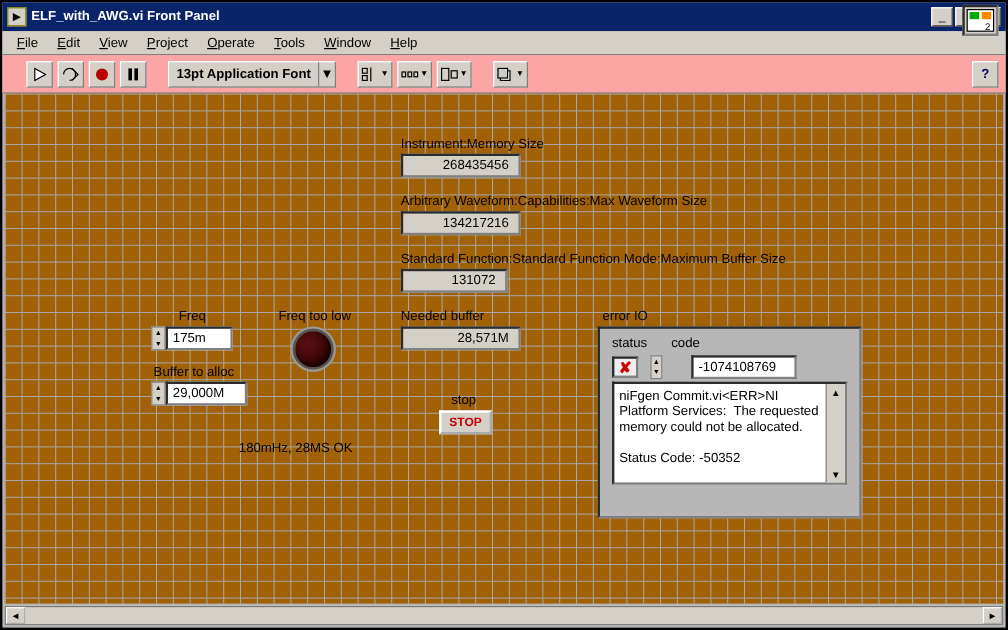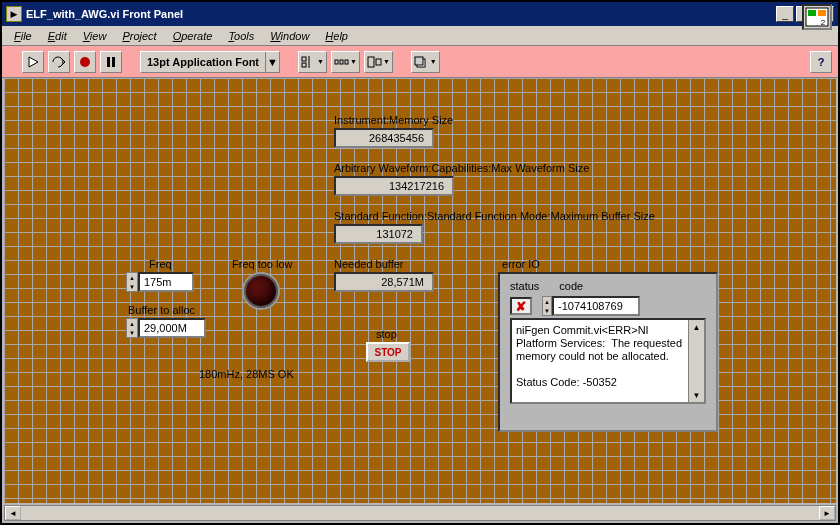--- a/index.html
+++ b/index.html
@@ -5,21 +5,21 @@
   * { box-sizing: border-box; }
   html, body { margin:0; padding:0; font-family: Tahoma, Arial, sans-serif; font-size:11px; }
   body { background:#fff; }
   .win { width:840px; height:525px; border:2px solid #000; background:#b7b7b7; position:relative; }
   .titlebar { height:24px; background: linear-gradient(#0a246a, #0a246a); color:#fff; display:flex; align-items:center; padding:0 4px; }
   .tb-icon { width:16px; height:16px; background:#d4d0c8; margin-right:4px; display:inline-flex; align-items:center; justify-content:center; font-size:9px; color:#000; border:1px solid #808000;}
   .tb-title { font-weight:bold; flex:1; }
   .winctl { display:flex; gap:2px; }
   .winbtn { width:18px; height:16px; background:#d4d0c8; border:1px solid #fff; border-right-color:#404040; border-bottom-color:#404040; display:flex; align-items:center; justify-content:center; font-size:10px; font-family:Arial; color:#000;}
   .menubar { height:20px; background:#d4d0c8; display:flex; align-items:center; padding:0 4px; gap:0; border-bottom:1px solid #808080;}
-  .menu { padding:2px 8px;font-style:italic; }
+  .menu { padding:2px 8px; }
   .menu u { text-decoration:underline; }
   .toolbar { height:32px; background:#fca5a5; display:flex; align-items:center; padding:2px 6px; gap:4px; border-bottom:1px solid #808080; position:relative;font-weight:bold;}
   .tbtn { height:22px; min-width:22px; background:#d4d0c8; border:1px solid #fff; border-right-color:#808080; border-bottom-color:#808080; display:flex; align-items:center; justify-content:center; padding:0 2px;}
   .tbtn svg { display:block; }
   .fontsel { display:flex; align-items:center; height:22px; background:#d4d0c8; border:1px solid #808080; border-top-color:#fff; border-left-color:#fff;}
   .fontsel span { padding:0 6px; }
   .dd { width:14px; height:20px; border-left:1px solid #808080; display:flex; align-items:center; justify-content:center;}
   .tsep { width:10px; }
   .helpbtn { margin-left:auto; }
   .extra-icon { position:absolute; right:6px; top:2px; width:30px; height:26px; border:2px inset #808080; background:#d4d0c8; display:flex; align-items:center; justify-content:center;}
@@ -148,21 +148,21 @@
       </div>
   </div>
 
   <div class="panel-wrap">
     <div class="gridbg"></div>
 
     <div class="lbl" style="left:330px; top:36px;">Instrument:Memory Size</div>
     <div class="numbox" style="left:330px; top:50px; width:100px;">268435456</div>
 
     <div class="lbl" style="left:330px; top:84px;">Arbitrary Waveform:Capabilities:Max Waveform Size</div>
-    <div class="numbox" style="left:330px; top:98px; width:120px;">134217216</div>
+    <div class="numbox" style="left:330px; top:98px; width:100px;">134217216</div>
 
     <div class="lbl" style="left:330px; top:132px;">Standard Function:Standard Function Mode:Maximum Buffer Size</div>
     <div class="numbox" style="left:330px; top:146px; width:89px;">131072</div>
 
     <div class="lbl" style="left:145px; top:180px;">Freq</div>
     <div class="spinner" style="left:122px; top:194px;">
         <div>▲</div>
         <div>▼</div>
       </div>
     <div class="input" style="left:134px; top:194px; width:56px;">175m</div>
@@ -186,21 +186,21 @@
     <div class="lbl" style="left:195px; top:290px;">180mHz, 28MS OK</div>
 
     <div class="lbl" style="left:498px; top:180px;">error IO</div>
     <div class="errorbox" style="left:494px; top:194px; width:220px; height:160px; padding:4px;">
       <div style="display:flex; gap:20px; padding:2px 6px;">
         <span>status</span>
         <span>code</span>
       </div>
       <div style="display:flex; gap:10px; align-items:center; padding:2px 6px;">
         <div class="statusled">✘</div>
-        <div style="display:flex;">
+        <div style="display:flex;gap:24px;">
           <div class="codespinner">
               <div>▲</div>
               <div>▼</div>
             </div>
           <div class="codebox">-1074108769</div>
         </div>
       </div>
       <div class="srcbox" style="margin:0 6px; height:86px;">
         <div style="white-space:pre-wrap; padding-right:16px;">niFgen Commit.vi&lt;ERR&gt;NI Platform Services:  The requested memory could not be allocated.
 

